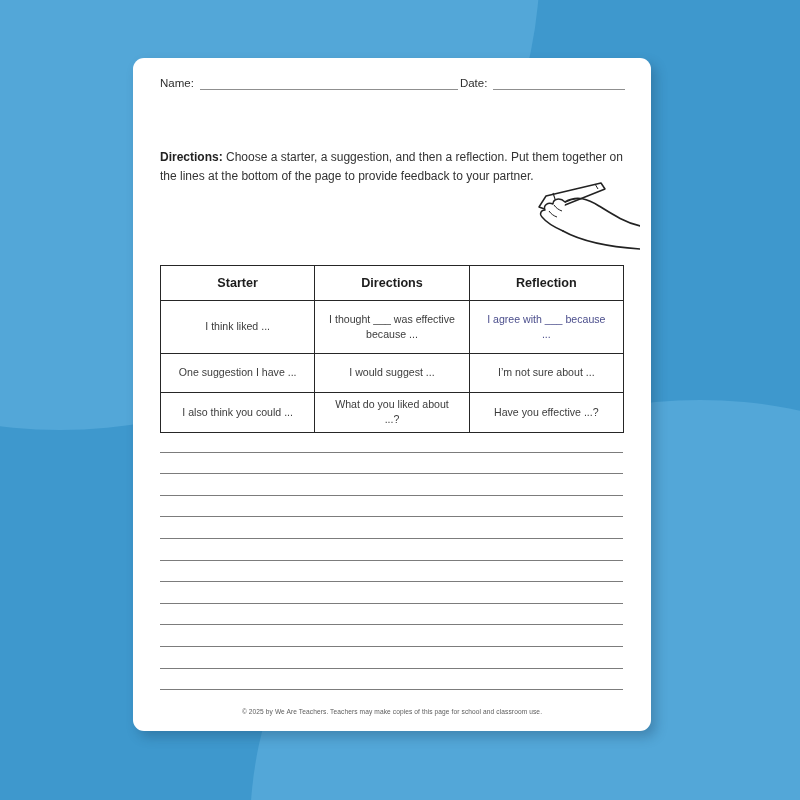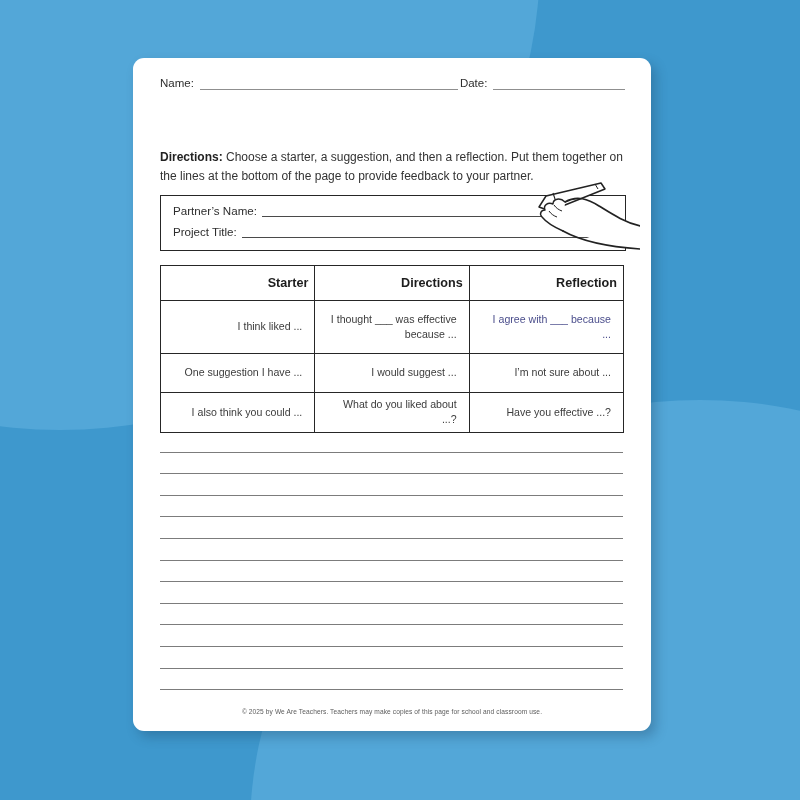--- a/index.html
+++ b/index.html
@@ -39,21 +39,21 @@
   .pbox{left:27px;top:137px;width:464px;height:54px;border:1.6px solid #262626;background:#fff;}
   .pbox-row{display:flex;align-items:flex-end;font-size:11.6px;color:#2d2d2d;margin:8px 10px 0 12px;}
   .pbox-row .rule{border-bottom:1.3px solid #4a4a4a;flex:1;margin-left:5px;height:12px;}
 
   
   .hand{left:392px;top:123px;width:115px;height:72px;z-index:3;}
 
   
   table.starter{left:27px;top:207px;width:464px;border-collapse:collapse;position:absolute;table-layout:fixed;}
   table.starter th,table.starter td{
-    border:1.6px solid #262626;text-align:right;vertical-align:middle;
+    border:1.6px solid #262626;text-align:center;vertical-align:middle;
     font-size:10.6px;color:#3c3c3c;padding:4px 12px;line-height:1.45;
   }
   table.starter th{font-size:12.6px;font-weight:bold;color:#1d1d1d;height:30px;padding:2px 6px;}
   table.starter tr.r1 td{height:44px;}
   table.starter tr.r2 td,table.starter tr.r3 td{height:30px;}
   td.accent{}
 
   
   .wlines{left:27px;top:373px;width:463px;}
   .wline{height:21.6px;box-sizing:border-box;border-bottom:1.4px solid #7c7c7c;}
@@ -75,30 +75,20 @@
     <span class="nd-label" style="margin-left:2px">Date:</span>
     <span class="rule date-rule"></span>
   </div>
 
 
   <div class="abs directions">
     <span class="bold">Directions:</span>
     <span>Choose a starter, a suggestion, and then a reflection. Put them together on the lines at the bottom of the page to provide feedback to your partner.</span>
   </div>
 
-  <div class="abs pbox">
-    <div class="pbox-row">
-      <span>Partner’s Name:</span>
-      <span class="rule" style="margin-right:28px"></span>
-    </div>
-    <div class="pbox-row">
-      <span>Project Title:</span>
-      <span class="rule" style="margin-right:6px"></span>
-    </div>
-  </div>
 
   <svg class="abs hand" viewBox="0 0 115 72" aria-hidden="true">
 
     <path d="M40,21 C52,14 64,18 74,25 C88,34 100,41 115,45 L115,68 C92,66 58,58 38,44 Z" fill="#ffffff" stroke="none"></path>
 
     <path d="M14,26 L21,15 L76,2 L80,8 L25,30 Z" fill="#ffffff" stroke="#222" stroke-width="1.5" stroke-linejoin="round"></path>
     <line x1="28" y1="12" x2="33" y2="27" stroke="#222" stroke-width="1.1"></line>
     <line x1="70" y1="3" x2="73" y2="8" stroke="#222" stroke-width="1"></line>
 
     <path d="M115,45 C99,41 87,33 74,25 C63,18 52,14 40,21" fill="none" stroke="#222" stroke-width="1.7" stroke-linecap="round"></path>

